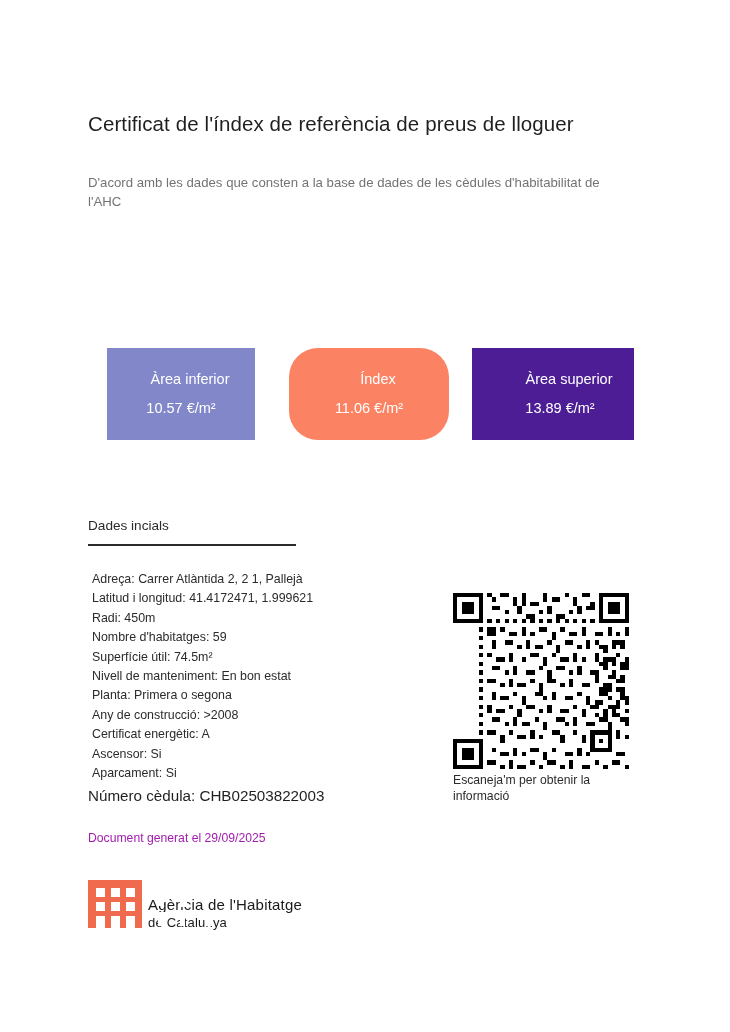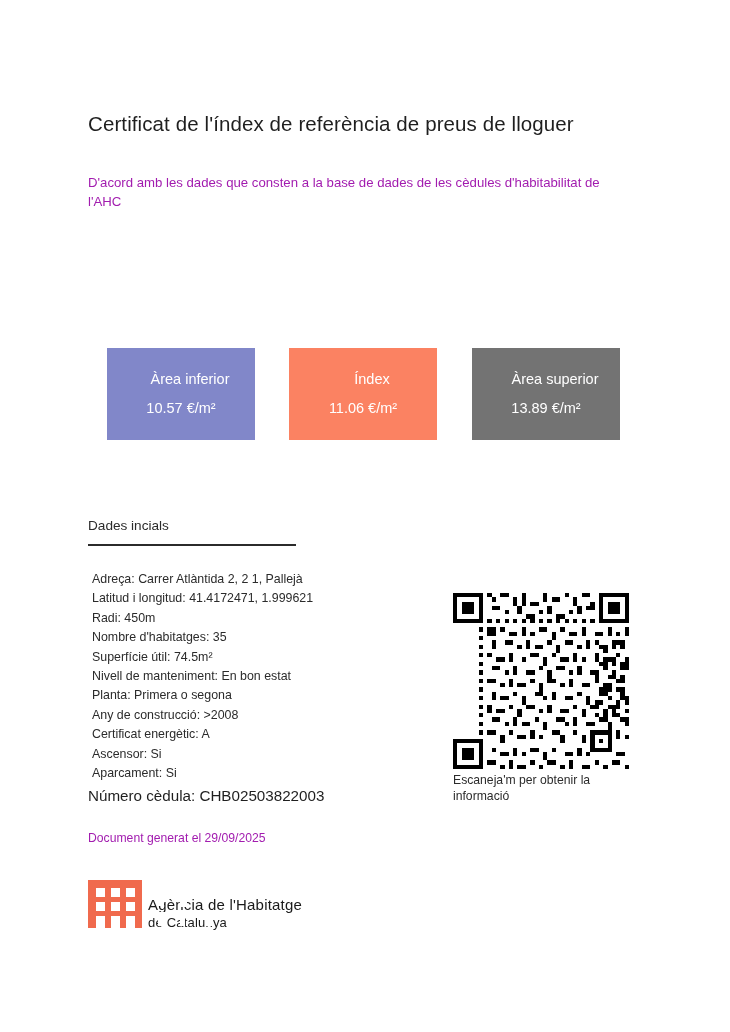--- a/index.html
+++ b/index.html
@@ -32,21 +32,21 @@
     letter-spacing: 0.1px;
     white-space: nowrap;
   }
   .doc-subtitle {
     position: absolute;
     left: 88px;
     top: 160px;
     width: 520px;
     font-size: 13.2px;
     line-height: 1.45;
-    color: #a21caf;
+    color: #737373;
   }
 
   
   .cards {
     position: absolute;
     left: 88px;
     top: 348px;
     width: 560px;
     height: 92px;
   }
@@ -73,27 +73,29 @@
     line-height: 1.3;
     margin-top: 10px;
   }
   .card-lower {
     left: 19px;
     width: 148px;
     background: #8187c9;
   }
   .card-index {
     left: 201px;
-    width: 148px;
+    width: 160px;
     background: #fb8262;
+    border-radius: 29px;
   }
   .card-upper {
     left: 384px;
     width: 148px;
-    background: #737373;
+    background: #4c1d95;
+    padding-left: 14px;
   }
 
   
   .section-title {
     position: absolute;
     left: 88px;
     top: 518px;
     font-size: 13.6px;
     color: #2b2b2b;
   }
@@ -227,21 +229,21 @@
     </div>
   </div>
 
   <div class="section-title">Dades incials</div>
   <div class="section-rule"></div>
 
   <ul class="data-list">
     <li>Adreça: Carrer Atlàntida 2, 2 1, Pallejà</li>
     <li>Latitud i longitud: 41.4172471, 1.999621</li>
     <li>Radi: 450m</li>
-    <li>Nombre d'habitatges: 35</li>
+    <li>Nombre d'habitatges: 59</li>
     <li>Superfície útil: 74.5m²</li>
     <li>Nivell de manteniment: En bon estat</li>
     <li>Planta: Primera o segona</li>
     <li>Any de construcció: &gt;2008</li>
     <li>Certificat energètic: A</li>
     <li>Ascensor: Si</li>
     <li>Aparcament: Si</li>
   </ul>
 
   <div class="cedula">Número cèdula: CHB02503822003</div>

